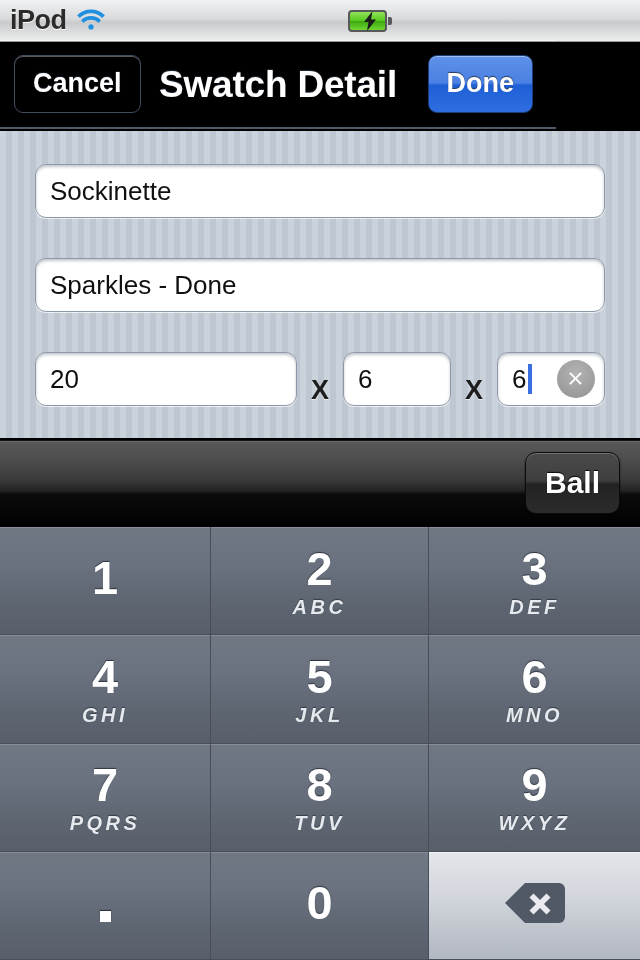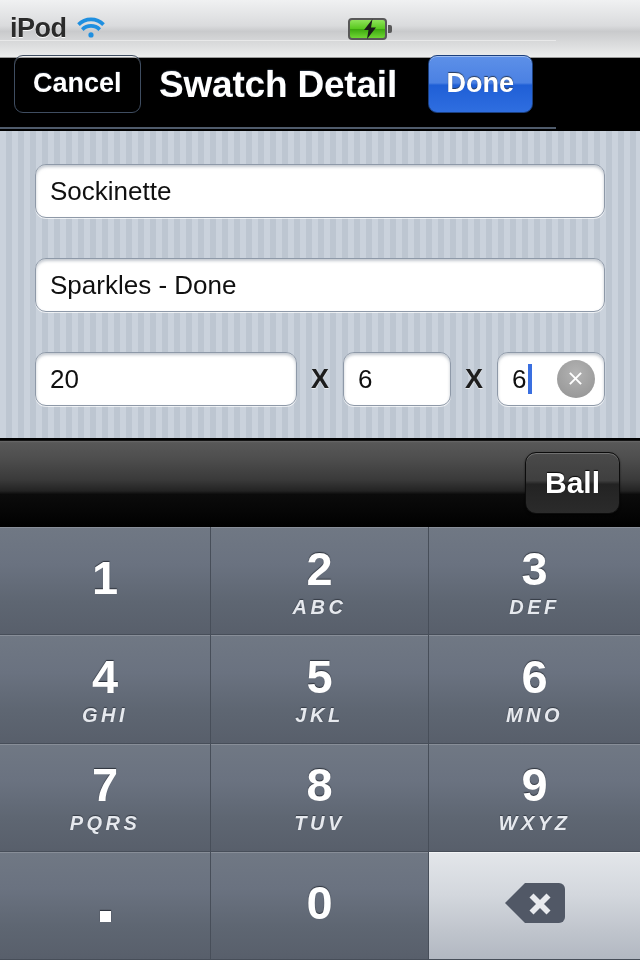--- a/index.html
+++ b/index.html
@@ -6,21 +6,21 @@
   html, body {
     width:640px; height:960px;
     font-family:"Liberation Sans", sans-serif;
     overflow:hidden;
     background:#000;
   }
   #screen { position:relative; width:640px; height:960px; }
 
   
   .status-bar {
-    position:absolute; left:0; top:0; width:640px; height:58px;
+    position:absolute; left:0; top:0; width:640px; height:42px;
     background:linear-gradient(to bottom,#f0f1f2 0%,#dadbdd 45%,#c9cacc 55%,#eceded 100%);
     border-bottom:1px solid #9a9a9a;
     display:flex; align-items:center;
   }
   .status-left { display:flex; align-items:center; gap:9px; padding-left:10px; width:200px; }
   .carrier {
     font-size:27px; font-weight:bold; color:#2b2b2b;
     letter-spacing:-0.5px; text-shadow:0 1px 0 rgba(255,255,255,.9);
   }
   .wifi-icon { width:30px; height:24px; display:block; }
@@ -99,21 +99,21 @@
     cursor:text;
   }
   .tf-text {
     font-size:26px; color:#101010; padding-left:14px;
     white-space:nowrap; overflow:hidden;
   }
   .row1 { left:35px; top:33px; }
   .row1 .tf { width:570px; }
   .row2 { left:35px; top:127px; }
   .row2 .tf { width:570px; }
-  .row3 { left:35px; top:221px; width:570px; }
+  .row3 { left:35px; top:221px; width:570px;align-items:flex-end; }
   .tf-qty { width:267px; }
   .tf-small { width:110px; }
   .times-label {
     font-size:27px; font-weight:bold; color:#1d1d1d;
     width:47px; text-align:center;
     text-shadow:0 1px 0 rgba(255,255,255,.6);
   }
   .tf-clear { width:110px; }
   .caret {
     width:4px; height:30px; background:#3a6fe0; margin-left:1px;

